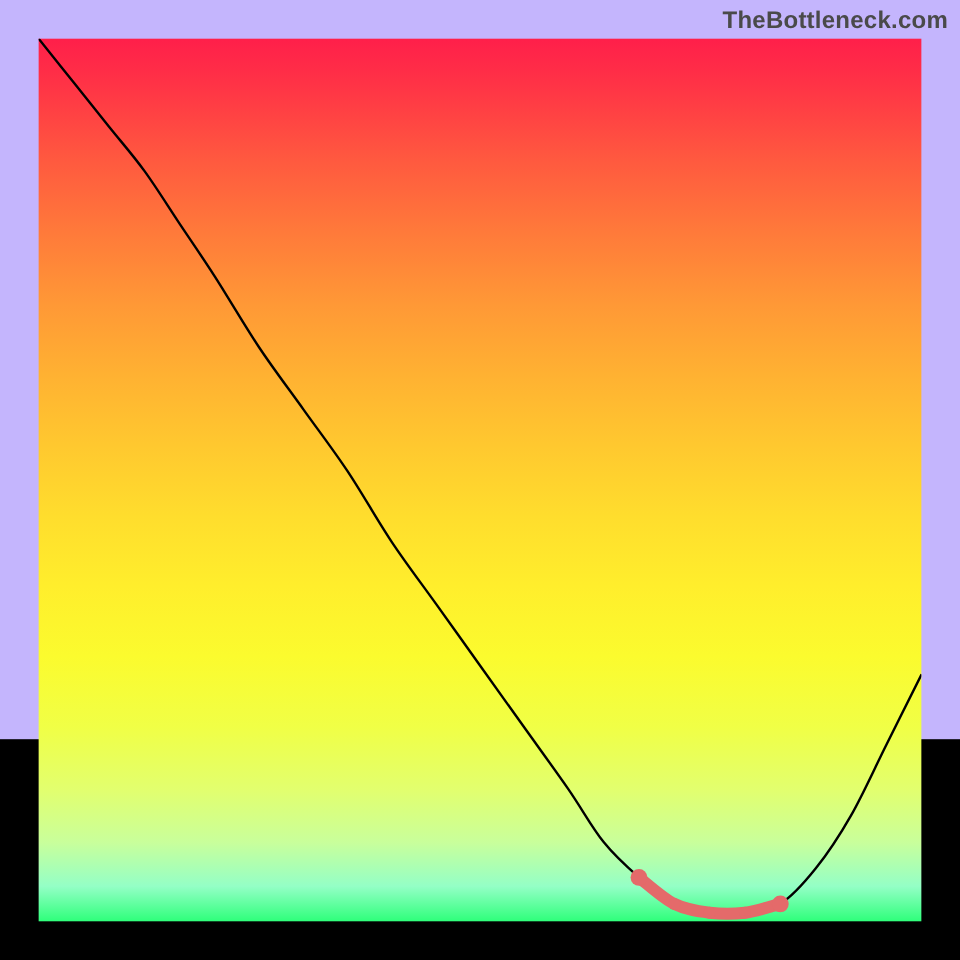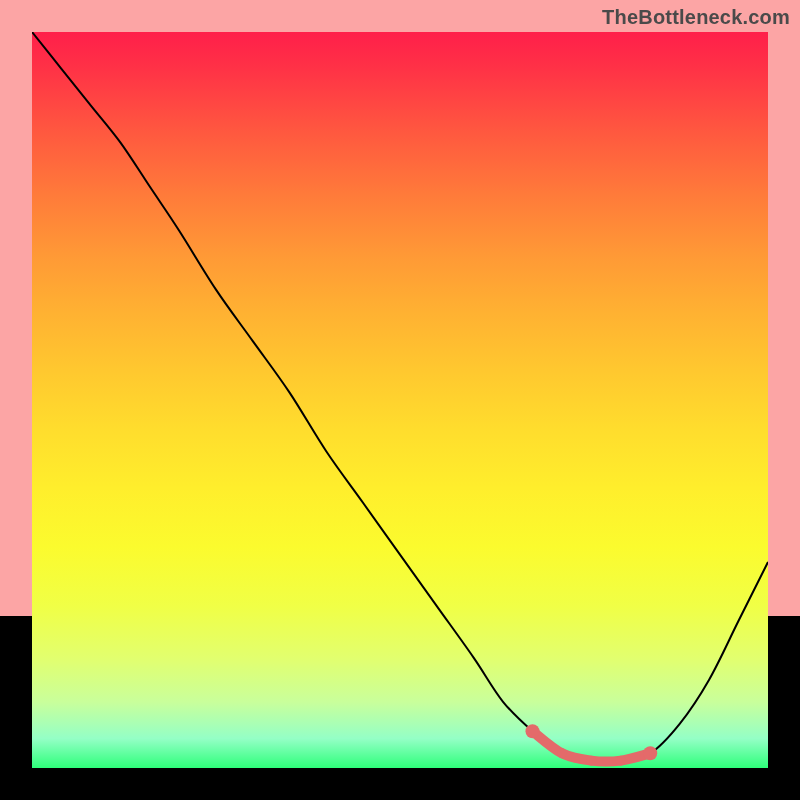--- a/index.html
+++ b/index.html
@@ -8,21 +8,21 @@
     width: 800px;
     height: 800px;
     background: #000;
     overflow: hidden;
     font-family: Arial, Helvetica, sans-serif;
   }
   .frame {
     position: relative;
     width: 800px;
     height: 616px;
-    background: #fca5a5;
+    background: #c4b5fd;
   }
   .plot {
     position: absolute;
     left: 32px;
     top: 32px;
     width: 736px;
     height: 736px;
     overflow: hidden;
   }
   .gradient {

